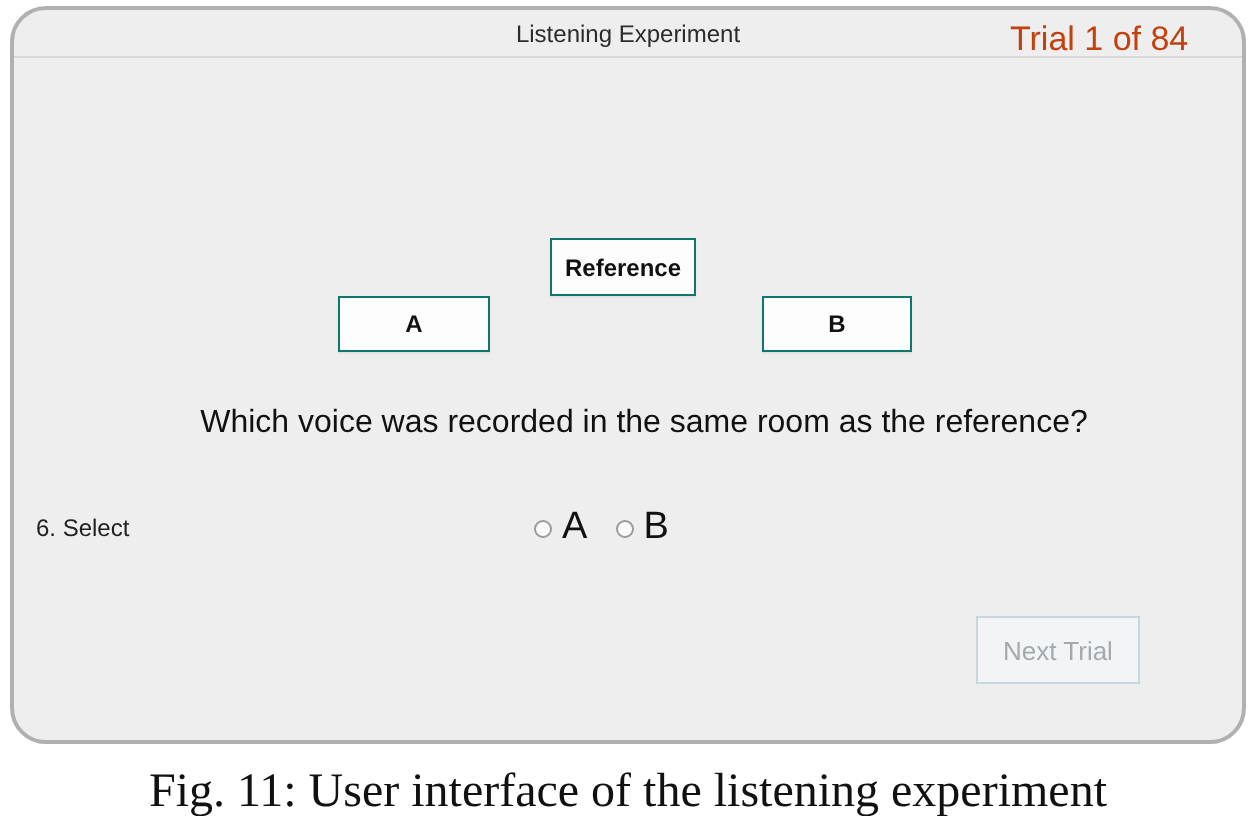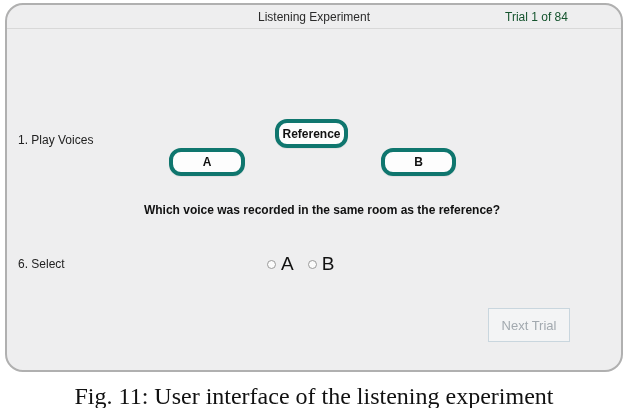--- a/index.html
+++ b/index.html
@@ -33,22 +33,22 @@
     left: 0;
     width: 100%;
     text-align: center;
     font-size: 12px;
     color: #2b2b2b;
   }
   .hdr-trial {
     position: absolute;
     top: 5px;
     left: 498px;
-    font-size: 12px;
-    color: #14532d;
+    font-size: 17px;
+    color: #c2410c;
   }
   .hdr-sep {
     position: absolute;
     top: 23px;
     left: 0;
     width: 100%;
     height: 0;
     border-top: 1px solid #d8d8d8;
   }
   .step-label {
@@ -58,42 +58,42 @@
     color: #222222;
     white-space: nowrap;
   }
   .lbl-play  { top: 128px; }
   .lbl-select{ top: 252px; }
   .lbl-next  { top: 312px; }
   .play-btn {
     position: absolute;
     box-sizing: border-box;
     background: #fdfdfd;
-    border: 4px solid #0f766e;
-    border-radius: 12px;
+    border: 1px solid #0f766e;
+    border-radius: 0;
     font-family: inherit;
     font-size: 12px;
     font-weight: bold;
     color: #111111;
     text-align: center;
     padding: 0;
     box-shadow: 0 1px 1px rgba(0,0,0,0.06);
     cursor: pointer;
   }
   .btn-reference { left: 268px; top: 114px; width: 73px; height: 29px; }
   .btn-a         { left: 162px; top: 143px; width: 76px; height: 28px; }
   .btn-b         { left: 374px; top: 143px; width: 75px; height: 28px; }
   .question {
     position: absolute;
     top: 198px;
     left: 8px;
     width: 100%;
     text-align: center;
-    font-size: 12px;
-    font-weight: bold;
+    font-size: 16px;
+    font-weight: normal;
     color: #111111;
   }
   .radio-group {
     position: absolute;
     left: 260px;
     top: 248px;
     display: flex;
     align-items: center;
     gap: 14px;
   }
@@ -149,21 +149,20 @@
 <div class="stage">
 
   <div class="panel">
 
     <div class="hdr-title">Listening Experiment</div>
 
     <div class="hdr-trial">Trial 1 of 84</div>
 
     <div class="hdr-sep"></div>
 
-    <div class="step-label lbl-play">1. Play Voices</div>
 
     <button class="play-btn btn-reference">Reference</button>
 
     <button class="play-btn btn-a">A</button>
 
     <button class="play-btn btn-b">B</button>
 
     <div class="question">Which voice was recorded in the same room as the reference?</div>
 
     <div class="step-label lbl-select">6. Select</div>

